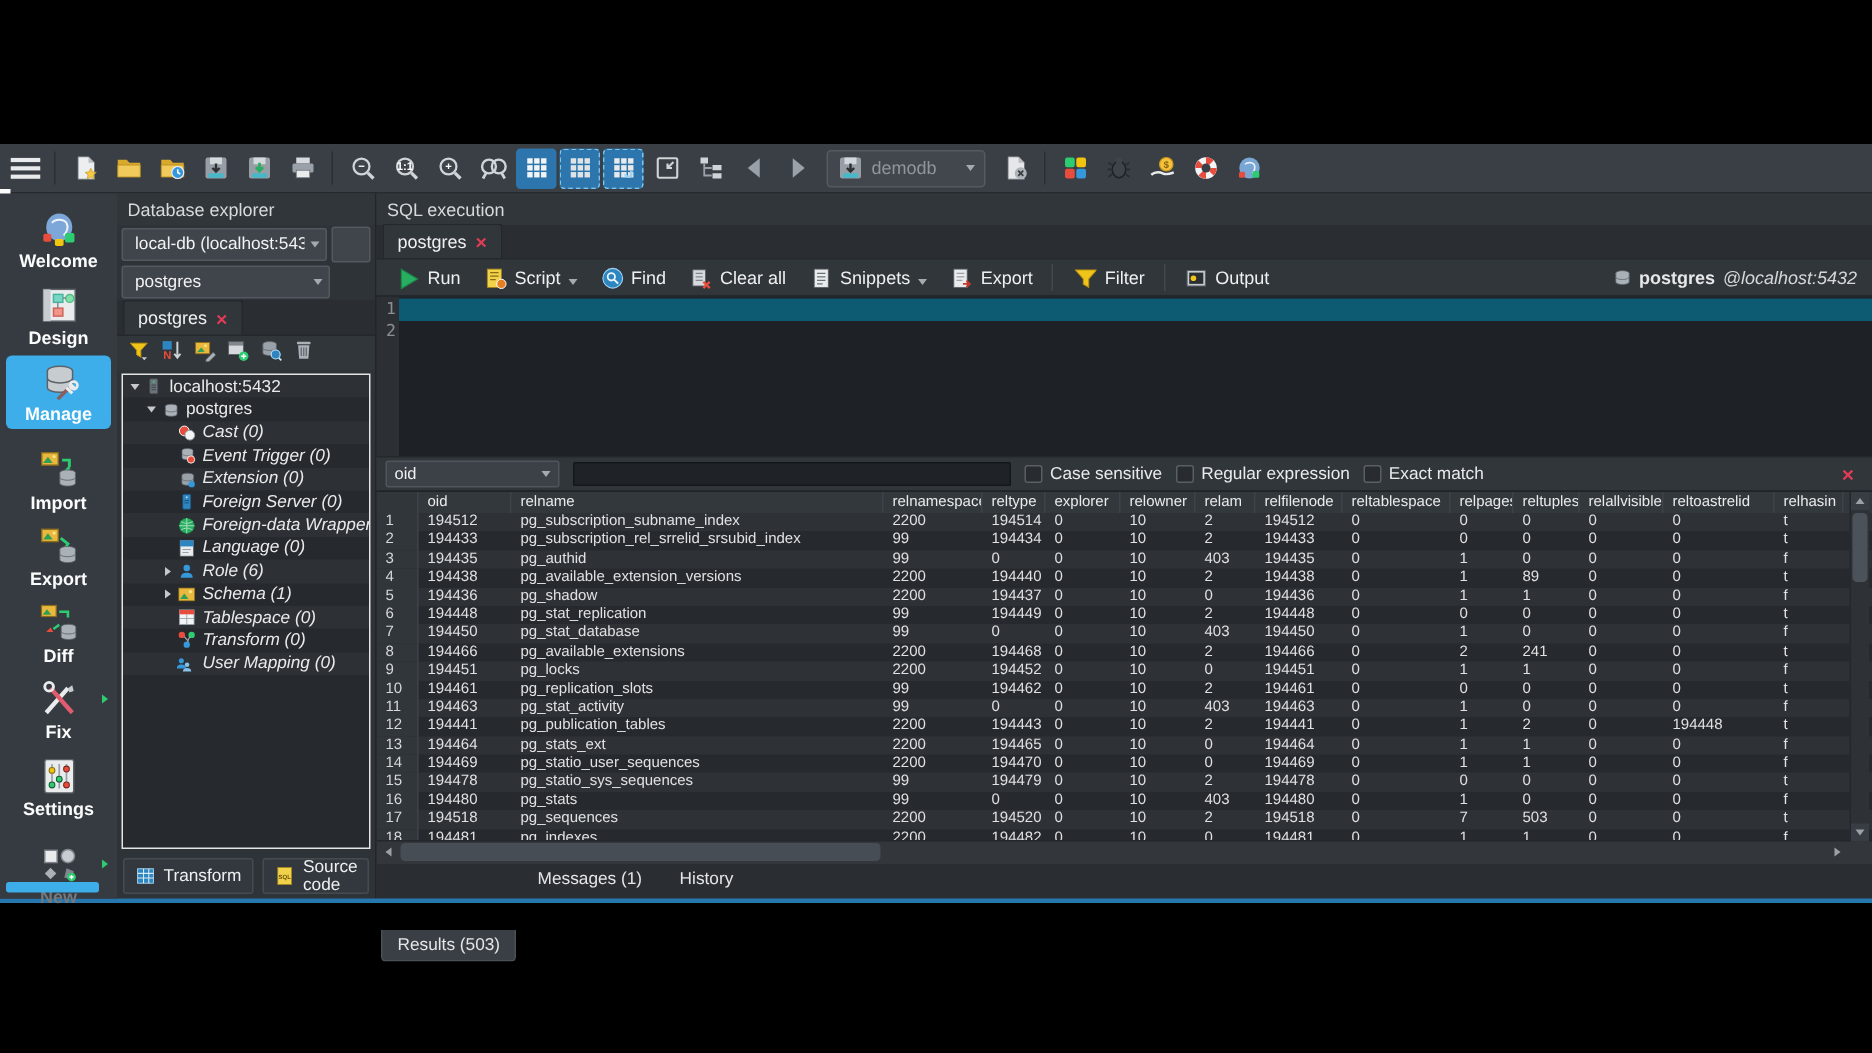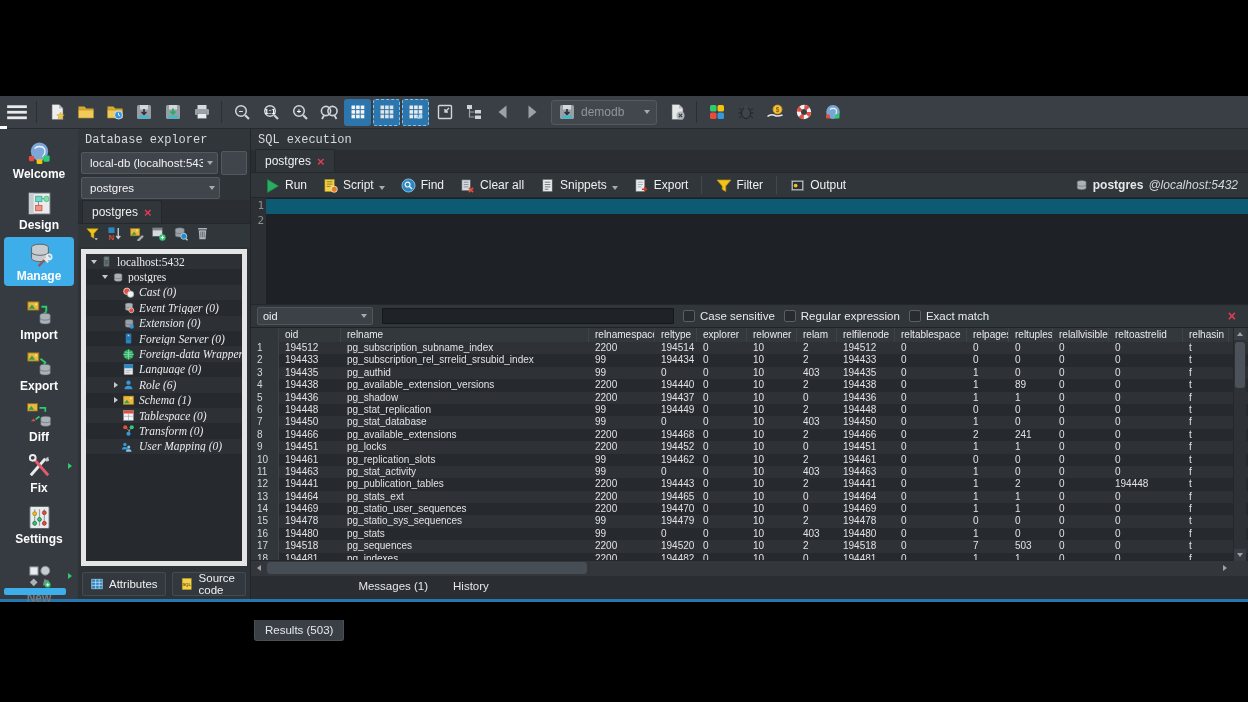--- a/index.html
+++ b/index.html
@@ -27,34 +27,34 @@
             color:#fbfcfc;font-size:12px;font-weight:bold;position:relative;margin:1px 0;}
   .act-item.selected{background:#3daee9;}
   .act-item.disabled{color:#74797e;}
   .act-label{margin-top:1px;}
   .act-sep{width:62px;height:1px;background:#434850;margin:4px 0;}
   .act-arrow{position:absolute;right:2px;top:14px;width:0;height:0;border-top:3.5px solid transparent;border-bottom:3.5px solid transparent;border-left:4.5px solid #2ecc71;}
   .act-progress{position:absolute;left:4px;bottom:4px;width:62px;height:7px;background:#3daee9;border-radius:2px;}
 
   
   .explorer{width:172px;background:#2e3338;border-right:1px solid #222529;display:flex;flex-direction:column;flex:none;}
-  .panel-title{height:21px;background:#31363b;color:#d7d9db;font-size:12px;padding:4px 0 0 7px;box-sizing:border-box;font-family:Liberation Mono, monospace;}
+  .panel-title{height:21px;background:#31363b;color:#d7d9db;font-size:12px;padding:4px 0 0 7px;box-sizing:border-box;}
   .xrow{display:flex;gap:3px;padding:1px 3px;align-items:center;}
   .combo{flex:1;height:20px;background:#40454b;border:1px solid #54595f;border-radius:2px;color:#f1f2f3;font-size:11.5px;
          display:flex;align-items:center;gap:4px;padding:0 4px;min-width:0;}
   .combo .lbl{white-space:nowrap;overflow:hidden;flex:1;}
   .caret{width:0;height:0;border-left:3.5px solid transparent;border-right:3.5px solid transparent;border-top:4px solid #a6aaae;flex:none;}
   .sqbtn{width:24px;height:22px;background:#40454b;border:1px solid #54595f;border-radius:2px;display:flex;align-items:center;justify-content:center;flex:none;}
   .flatbtn{width:24px;height:22px;display:flex;align-items:center;justify-content:center;flex:none;}
   .xtabrow{height:23px;display:flex;align-items:flex-end;padding-left:4px;background:#2a2e33;border-bottom:1px solid #24282c;}
   .xtab{height:22px;background:#31363b;border:1px solid #24282c;border-bottom:none;border-radius:2px 2px 0 0;
         display:flex;align-items:center;gap:6px;padding:0 9px;font-size:12px;color:#eff0f1;}
   .closex{color:#e23b55;font-weight:900;font-size:13px;line-height:1;}
   .xtools{height:23px;background:#31363b;display:flex;align-items:center;gap:7px;padding:0 7px;}
-  .tree{flex:1;margin:2px 3px 2px 3px;background:#26292d;border:5px solid #e5e5e5;overflow:hidden;font-size:11.5px;font-family:Liberation Serif, serif;}
+  .tree{flex:1;margin:2px 3px 2px 3px;background:#26292d;border:1px solid #e5e5e5;overflow:hidden;font-size:11.5px;}
   .trow{height:15.4px;display:flex;align-items:center;color:#e9eaeb;box-sizing:border-box;}
   .trow.alt{background:#2d3136;}
   .trow .exp{width:10px;flex:none;display:flex;justify-content:center;}
   .exp-d{width:0;height:0;border-left:3.5px solid transparent;border-right:3.5px solid transparent;border-top:4.5px solid #c6c8ca;}
   .exp-r{width:0;height:0;border-top:3.5px solid transparent;border-bottom:3.5px solid transparent;border-left:4.5px solid #c6c8ca;}
   .trow .ticn{width:15px;flex:none;display:flex;justify-content:center;margin-right:3px;}
   .trow .tl{white-space:nowrap;overflow:hidden;}
   .trow .tl.it{font-style:italic;}
   .xbottom{height:27px;display:flex;gap:6px;padding:2px 4px;align-items:center;}
   .xbtn{height:22px;display:flex;align-items:center;gap:5px;background:#33383e;border:1px solid #454b51;border-radius:2px;
@@ -703,21 +703,21 @@
             </div>
           </div>
         <div class="xbottom" id="explorer-bottom">
             <span class="xbtn">
               <span class="icn">
                 <svg width="14" height="14" viewBox="0 0 15 16">
                   <rect x="1.5" y="2.5" width="12" height="11" fill="#2e86c1" stroke="#aed6f1" stroke-width=".7"></rect>
                   <path d="M1.5 6h12M1.5 9.5h12M6 2.5v11M10 2.5v11" stroke="#d6eaf8" stroke-width=".8"></path>
                 </svg>
               </span>
-              <span>Attributes</span>
+              <span>Transform</span>
             </span>
             <span class="xbtn">
               <span class="icn">
                 <svg width="14" height="14" viewBox="0 0 16 16">
                   <rect x="2.5" y="1.5" width="10.5" height="13" fill="#f1d24b" stroke="#a8871a" stroke-width=".6"></rect>
                   <text x="7.8" y="10.5" font-size="4.6" text-anchor="middle" fill="#6d550c" font-weight="bold">SQL</text>
                 </svg>
               </span>
               <span>Source code</span>
             </span>

